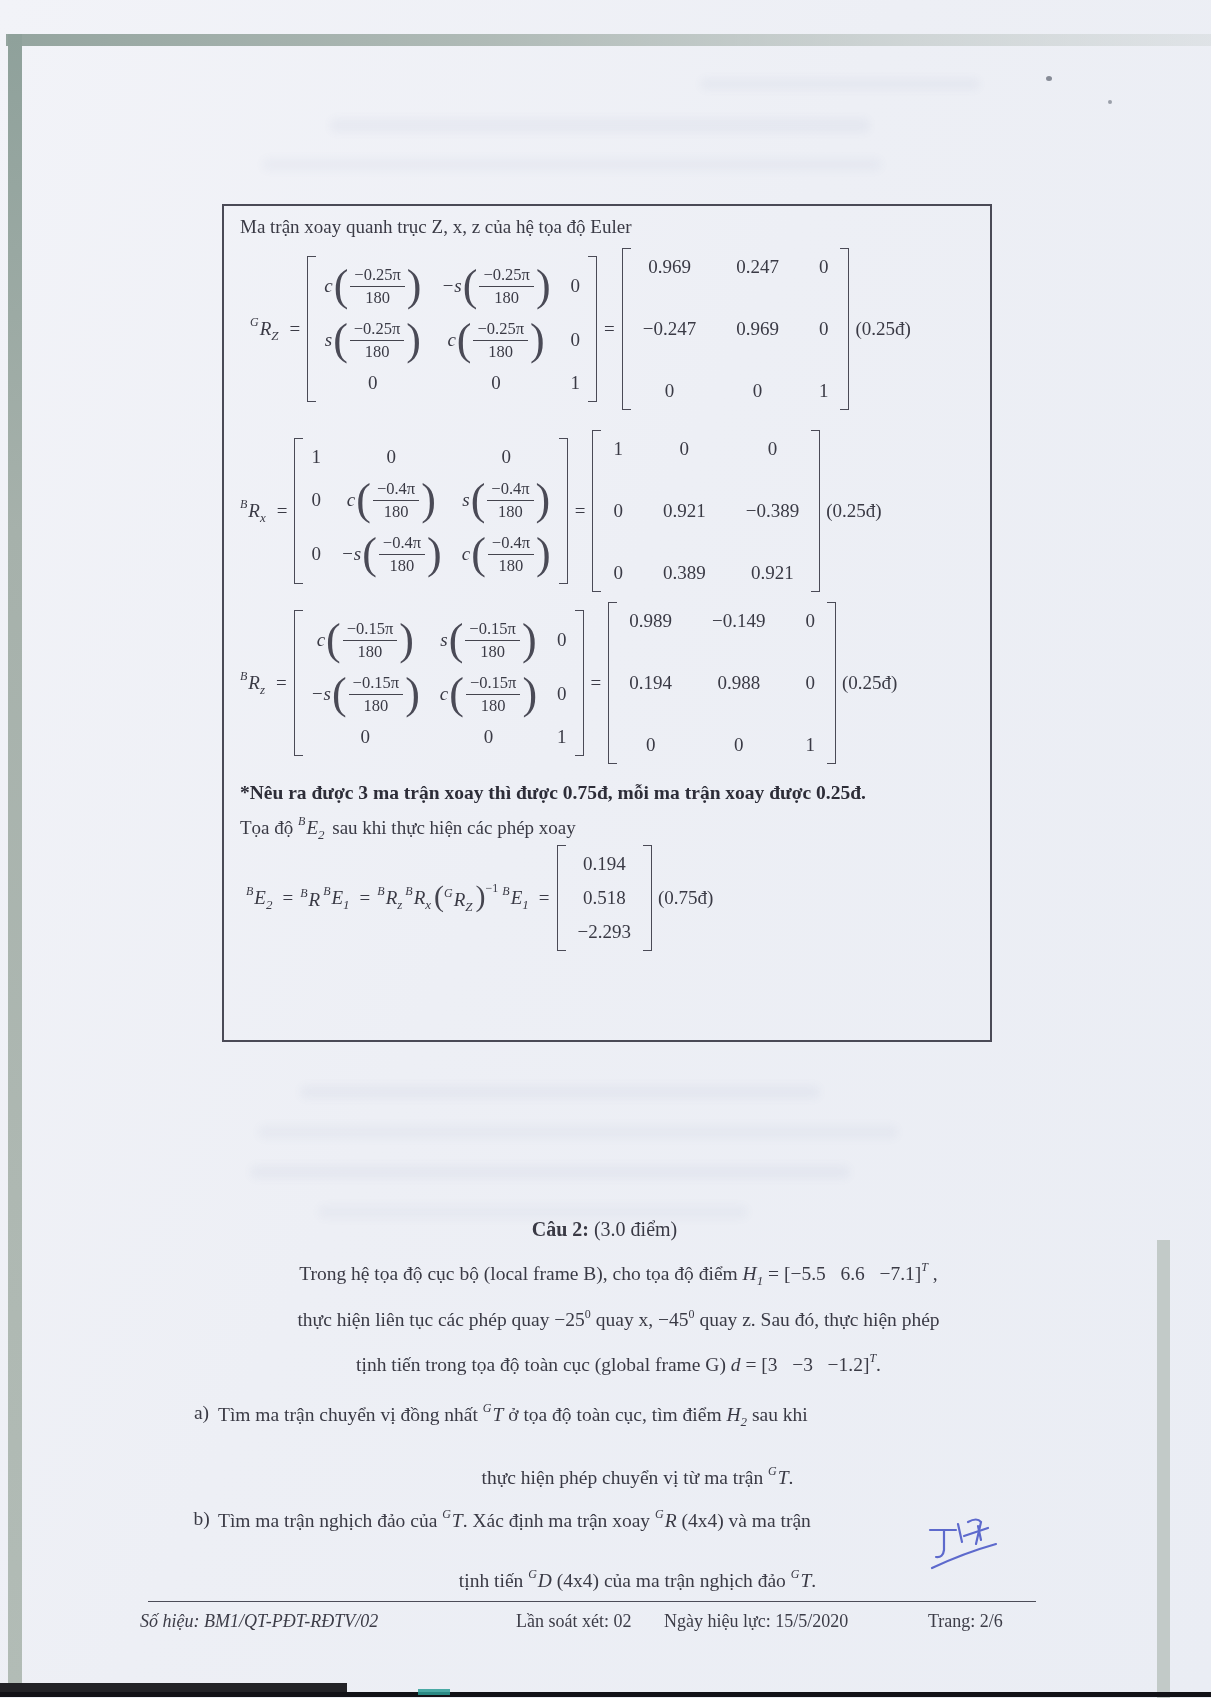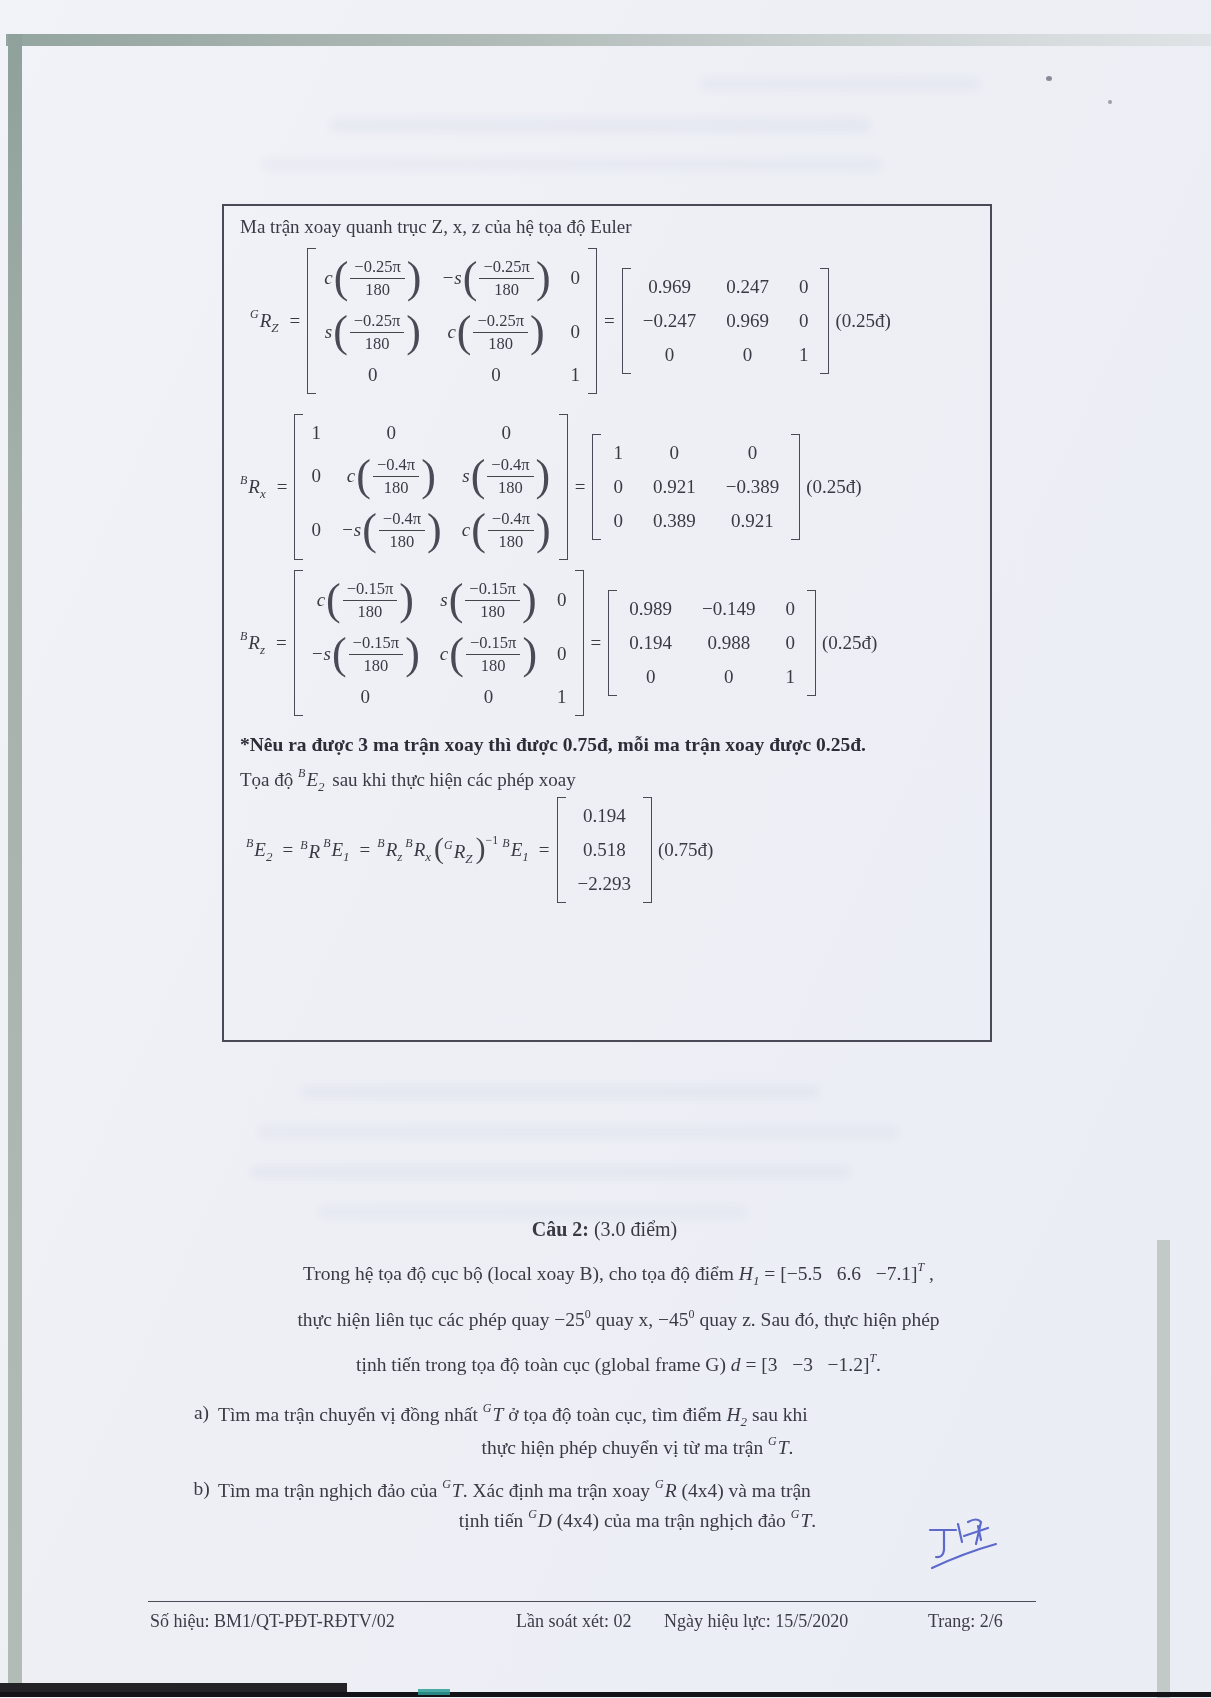--- a/index.html
+++ b/index.html
@@ -50,21 +50,21 @@
   .eqsign{font-size:19px;margin:0 7px;font-style:normal;}
 
   .matrix{display:inline-flex;align-items:stretch;}
   .br{width:8px;flex:none;}
   .br.l{border-left:1.8px solid #4a4a56;border-top:1.8px solid #4a4a56;border-bottom:1.8px solid #4a4a56;}
   .br.r{border-right:1.8px solid #4a4a56;border-top:1.8px solid #4a4a56;border-bottom:1.8px solid #4a4a56;}
   .cells{display:grid;align-items:center;justify-items:center;align-content:center;}
   .g3c{grid-template-columns:repeat(3,auto);}
   .g1c{grid-template-columns:auto;}
   .symc{column-gap:20px;row-gap:10px;font-size:19px;padding:8px 8px;}
-  .numc{column-gap:30px;row-gap:12px;font-size:19px;padding:8px 12px;}
+  .numc{column-gap:30px;row-gap:12px;font-size:19px;padding:8px 12px;gap:40px;}
   .vecc{row-gap:12px;font-size:19px;padding:8px 12px;}
 
   .pcell{display:inline-flex;align-items:center;}
   .fn{font-style:italic;font-size:19px;margin-right:1px;}
   .bp{font-size:44px;line-height:1;font-weight:400;color:#4a4a56;}
   .frac{display:inline-flex;flex-direction:column;align-items:center;font-size:16.5px;line-height:1.18;margin:0 2px;font-style:normal;}
   .fnum{padding:0 4px 1px;border-bottom:1.4px solid #44444e;}
   .fden{padding-top:1px;}
   .score{font-size:19px;margin-left:6px;}
 
@@ -75,34 +75,34 @@
   .invexp{font-size:12px;vertical-align:14px;font-style:normal;}
 
   
   .cau2{position:absolute;left:152px;top:1217px;width:905px;font-size:19.5px;line-height:1.25;text-align:center;}
   .heading{font-size:20px;}
   .heading .hb{font-weight:bold;}
   .pline{margin:18px 0 0 28px;}
   .item{display:flex;margin:24px 0 0 33px;}
   .item.i2{margin-top:16px;}
   .ilabel{width:33px;flex:none;}
-  .icont{margin:4px 0 0 66px;}
+  .icont{margin:34px 0 0 66px;}
   .mvar{font-style:italic;}
   .msup{font-size:12px;font-style:italic;vertical-align:9px;margin-right:1px;}
   .msub{font-size:13px;font-style:italic;vertical-align:-5px;}
   .supT{font-size:12px;font-style:italic;vertical-align:9px;}
   .deg{font-size:12px;vertical-align:8px;}
 
   
   .signature{position:absolute;left:922px;top:1514px;width:100px;height:66px;}
 
   
   .footer-rule{position:absolute;left:148px;top:1601px;width:888px;border-top:1.7px solid #4c4c58;}
   .fitem{position:absolute;top:1611px;font-size:18px;color:#3c3c47;}
-  .f-so{left:150px;}
+  .f-so{left:140px;font-style:italic;}
   .f-lan{left:516px;}
   .f-ngay{left:664px;}
   .f-trang{left:928px;text-align:right;}
 </style>
 </head>
 <body>
 
 <div class="paper">
 
   <div class="edge-top"></div>
@@ -355,21 +355,21 @@
         <span class="br r"></span>
       </span>
       <span class="score">(0.75đ)</span>
     </div>
   </div>
 
   <div class="cau2">
     <div class="heading"><span class="hb">Câu 2:</span><span> (3.0 điểm)</span></div>
 
     <div class="pline">
-      <span>Trong hệ tọa độ cục bộ (local xoay B), cho tọa độ điểm </span><span class="mvar"><span>H</span><sub class="msub">1</sub></span><span> = [−5.5  6.6  −7.1]</span><sup class="supT">T</sup><span> ,</span>
+      <span>Trong hệ tọa độ cục bộ (local frame B), cho tọa độ điểm </span><span class="mvar"><span>H</span><sub class="msub">1</sub></span><span> = [−5.5  6.6  −7.1]</span><sup class="supT">T</sup><span> ,</span>
     </div>
     <div class="pline">
       <span>thực hiện liên tục các phép quay −25</span><sup class="deg">0</sup><span> quay x, −45</span><sup class="deg">0</sup><span> quay z. Sau đó, thực hiện phép</span>
     </div>
     <div class="pline">
       <span>tịnh tiến trong tọa độ toàn cục (global frame G) </span><span class="mvar">d</span><span> = [3  −3  −1.2]</span><sup class="supT">T</sup><span>.</span>
     </div>
 
     <div class="item">
       <span class="ilabel">a)</span>

